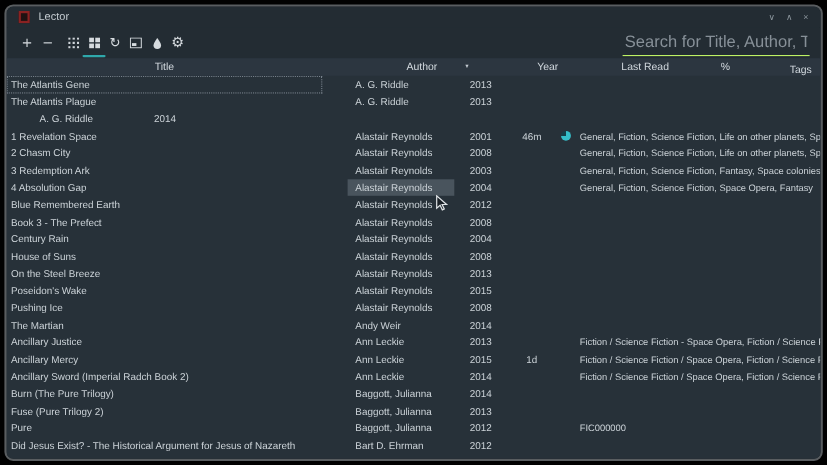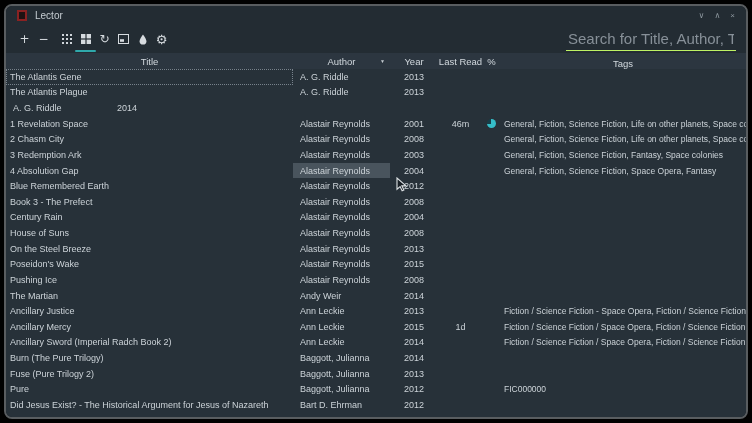--- a/index.html
+++ b/index.html
@@ -32,34 +32,34 @@
   .tool-btn .glyph{font-size:12px;line-height:1;font-family:"DejaVu Sans","Liberation Sans",sans-serif;}
   .tool-btn.small-glyph .glyph{font-size:13px;}
   .tool-btn.active::after{content:"";position:absolute;left:-1px;right:-1px;bottom:-4px;height:2px;background:var(--accent);border-radius:1px;}
   .tool-sep{width:4px;flex:none;}
   .search-wrap{margin-left:auto;margin-right:1px;}
   .search-input{width:170px;background:transparent;border:none;border-bottom:1px solid #bef264;
     color:#cfd5da;font-size:15px;padding:2px 2px 3px;outline:none;font-family:inherit;}
   .search-input::placeholder{color:#879098;}
   
   .table{flex:1;display:flex;flex-direction:column;background:#273139;min-height:0;}
-  .thead{height:16px;flex:none;display:flex;background:#2c3640;color:#d2d9de;font-size:9.5px;}
+  .thead{height:16px;flex:none;display:flex;background:#2c3640;color:#d2d9de;font-size:9.5px;gap:42px;}
   .th{display:flex;align-items:center;justify-content:center;position:relative;overflow:hidden;white-space:nowrap;}
   .col-title{width:287px;flex:none;}
   .col-author{width:97px;flex:none;}
   .col-year{width:48px;flex:none;}
   .col-last{width:45px;flex:none;}
   .col-pct{width:17px;flex:none;}
   .col-tags{flex:1;min-width:0;align-items:flex-end;}
   .sort-ind{position:absolute;right:5px;top:50%;transform:translateY(-50%);font-size:5px;color:#c4cbd1;}
   .tbody{flex:1;min-height:0;overflow:hidden;}
   .tr{height:15.64px;display:flex;color:#ccd3d8;font-size:9px;}
   .td{height:100%;display:flex;align-items:center;overflow:hidden;white-space:nowrap;}
   .td.col-title{padding-left:4px;}
-  .td.col-author{padding-left:7px;}
+  .td.col-author{padding-left:7px;margin-left:23px;}
   .td.col-year{justify-content:center;}
   .td.col-last{justify-content:center;}
   .td.col-pct{justify-content:center;}
   .td.col-tags{padding-left:4px;font-size:8.5px;}
   .td.focus{outline:1px dotted #78828c;outline-offset:-1px;}
   .td.selected{background:var(--sel);}
   .pie{width:9px;height:9px;border-radius:50%;flex:none;
     background:conic-gradient(var(--pie) 0 270deg, var(--pie-dark) 270deg 360deg);}
   
   .cursor{position:absolute;left:396px;top:177px;pointer-events:none;}

